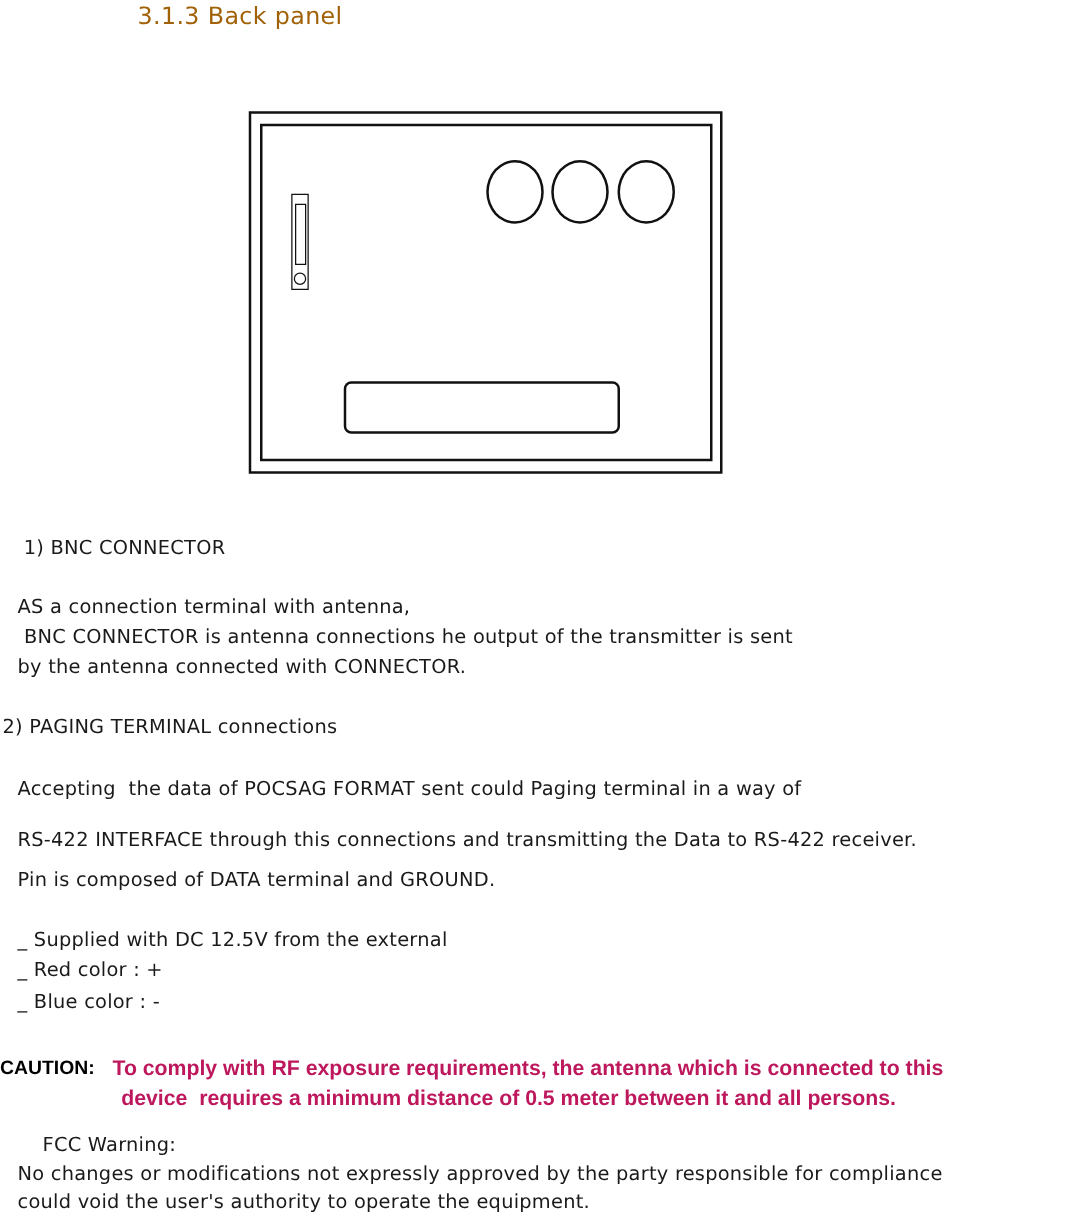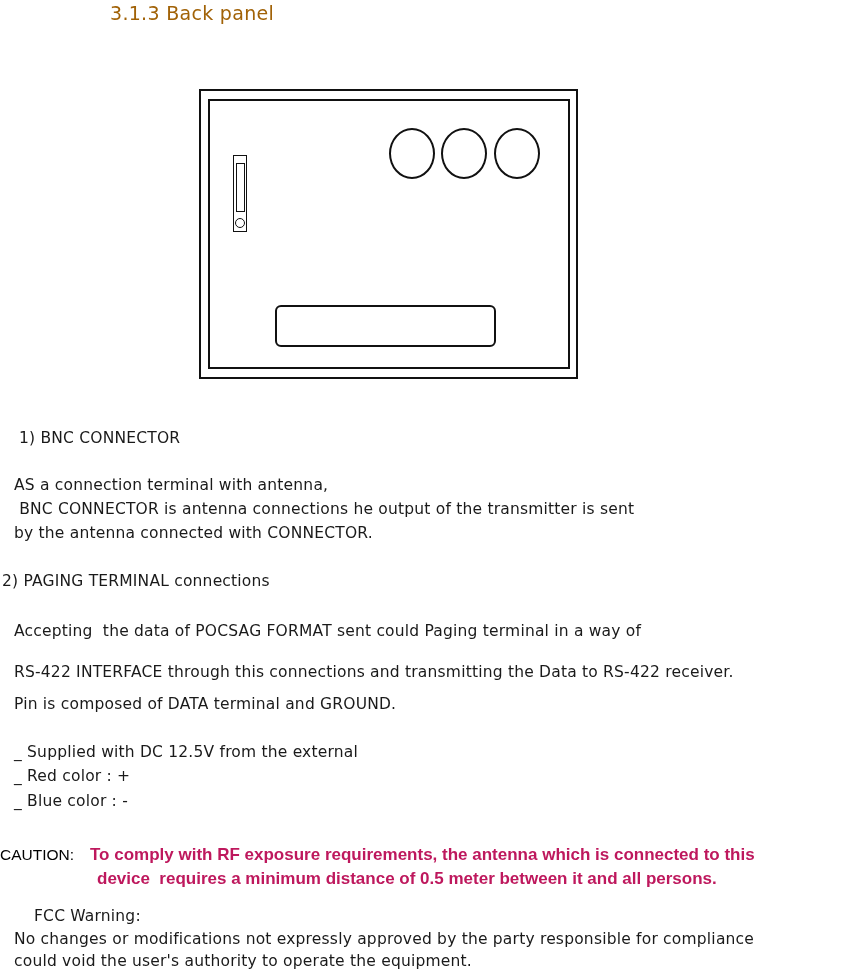--- a/index.html
+++ b/index.html
@@ -2,21 +2,21 @@
 <html><head>
 <meta charset="utf-8">
 <style>
   html, body { margin:0; padding:0; background:#ffffff; }
   body { width:857px; height:971px; position:relative; overflow:hidden;
          font-family:"DejaVu Sans", sans-serif; color:#111; }
   .abs { position:absolute; white-space:pre; }
   .title { left:110px; top:2px; font-size:19px; color:#a16207; letter-spacing:0.3px; }
   .txt { font-size:15.5px; color:#1a1a1a; letter-spacing:0.2px; line-height:24px; }
   .caution { font-family:"Liberation Sans", sans-serif; font-weight:bold; font-size:17px; color:#be185d; line-height:24px; }
-  .caution-label { font-family:"Liberation Sans", sans-serif; font-weight:normal; font-size:15.5px; color:#000; }
+  .caution-label { font-family:"Liberation Sans", sans-serif; font-weight:bold; font-size:15.5px; color:#000; }
   .panel-outer { position:absolute; left:199px; top:89px; width:375px; height:286px;
                  border:2px solid #111; box-sizing:content-box; }
   .panel-inner { position:absolute; left:208px; top:99px; width:358px; height:266px;
                  border:2px solid #111; }
   .switch { position:absolute; left:233px; top:155px; width:12px; height:75px; border:1.5px solid #111; }
   .switch-slot { position:absolute; left:236px; top:163px; width:7px; height:47px; border:1.5px solid #111; }
   .switch-led { position:absolute; left:235px; top:218px; width:8px; height:8px; border:1.5px solid #111; border-radius:50%; }
   .bnc { position:absolute; top:128px; width:42px; height:47px; border:2px solid #111; border-radius:50%; }
   .term { position:absolute; left:275px; top:305px; width:217px; height:38px; border:2px solid #111; border-radius:6px; }
 </style>

